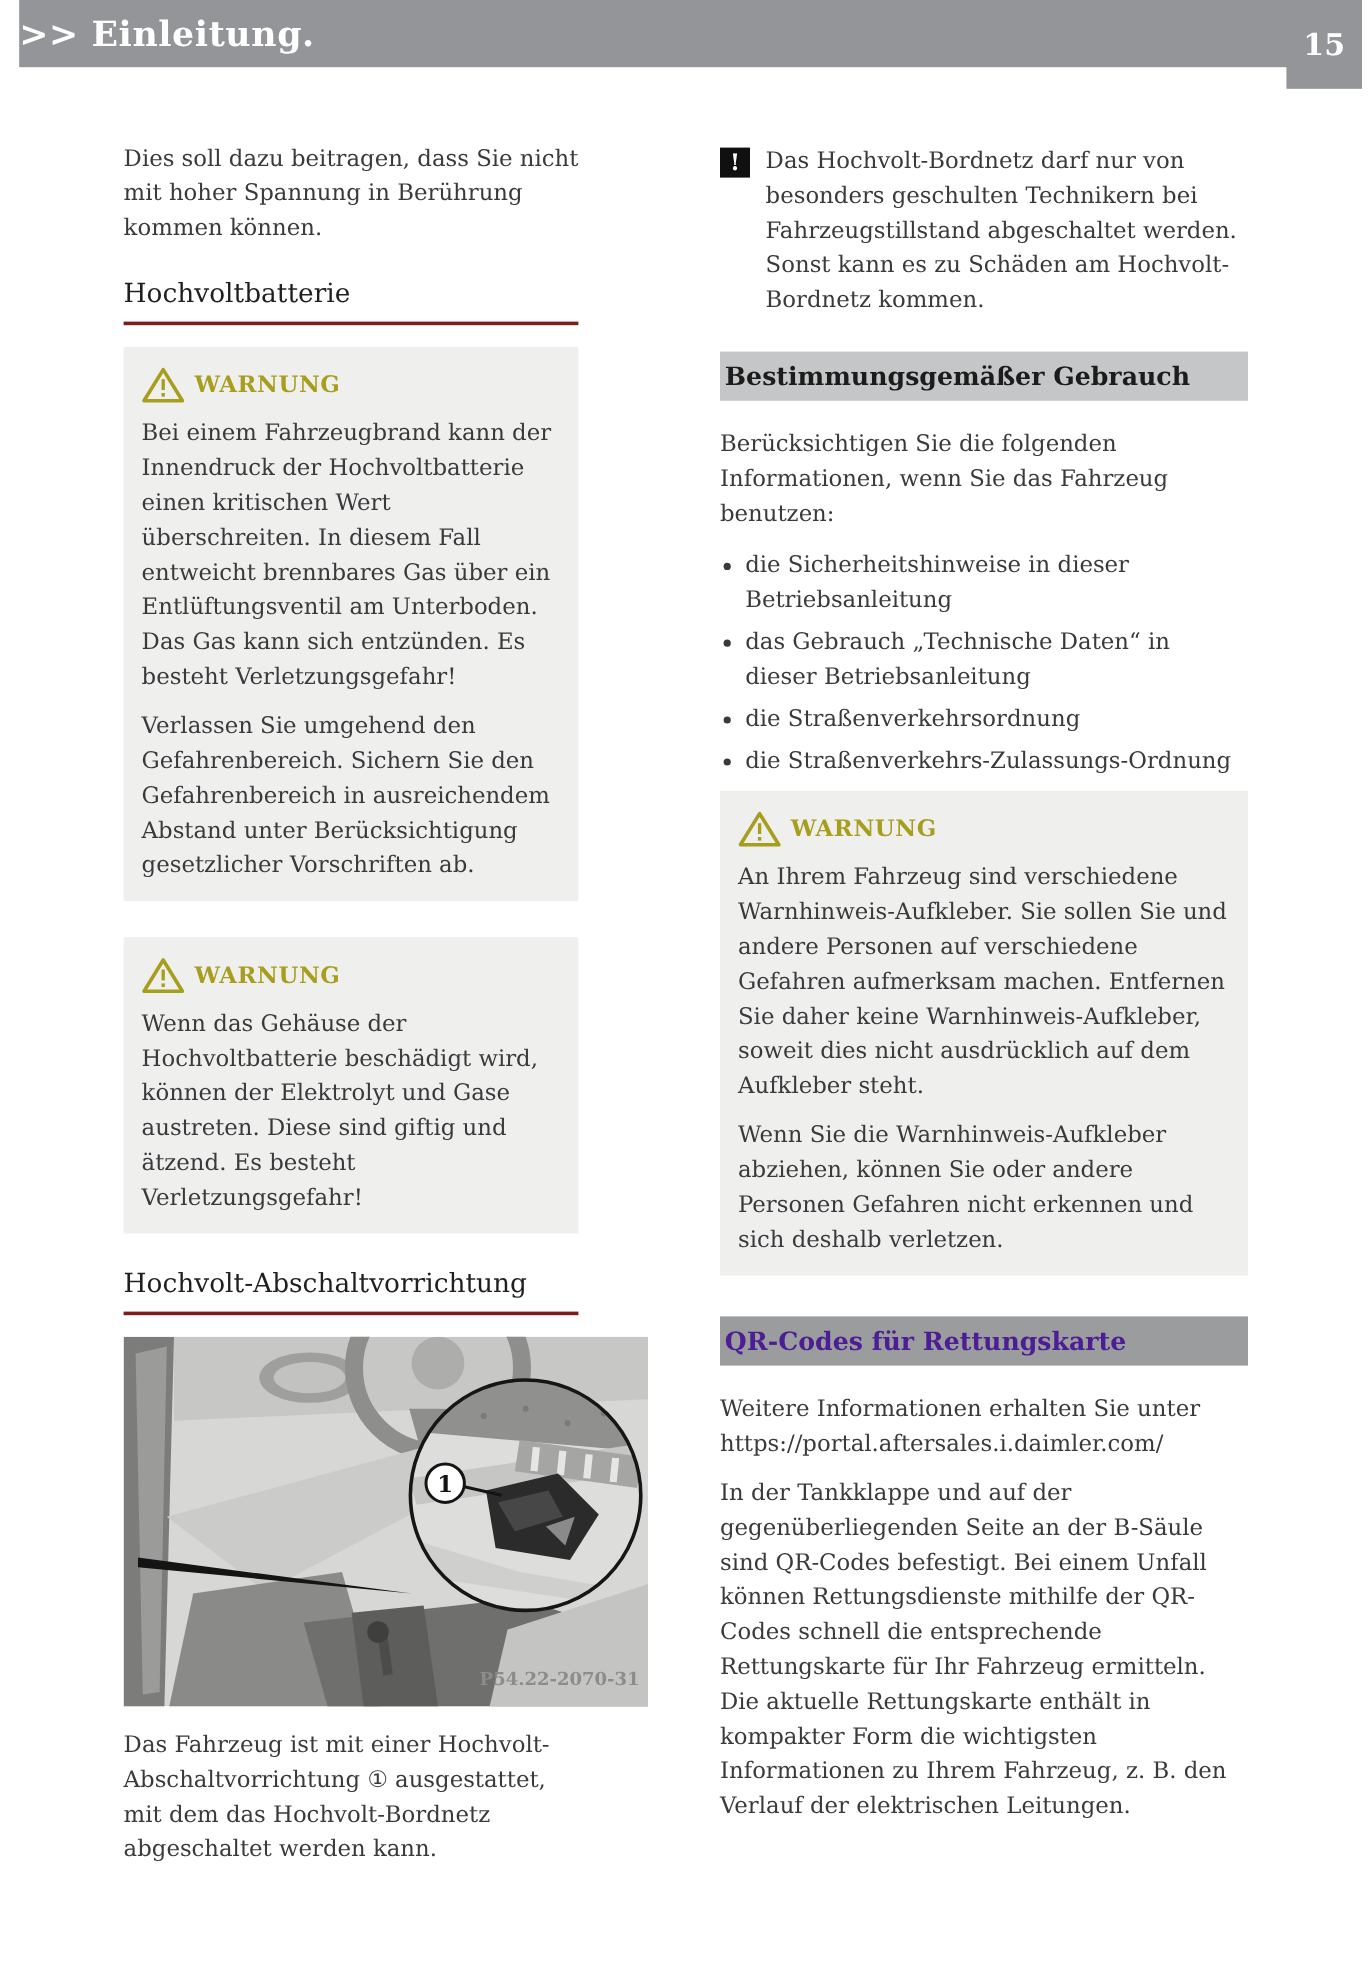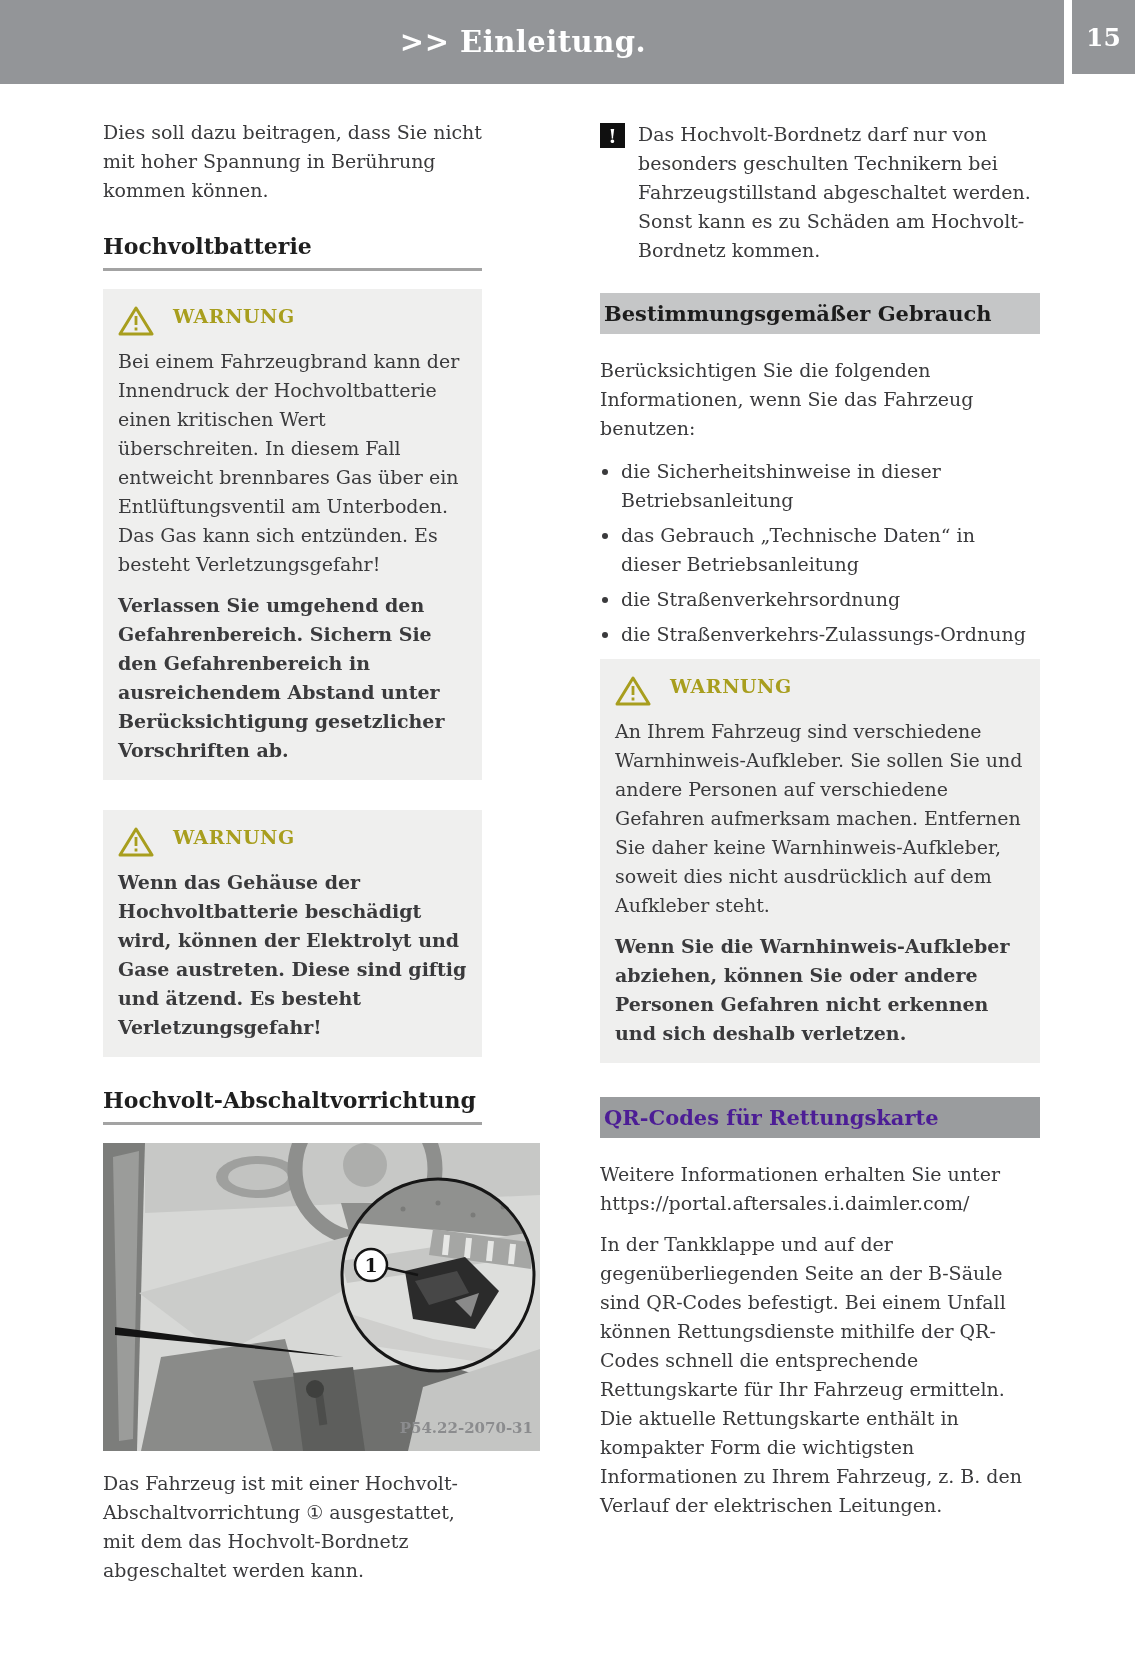--- a/index.html
+++ b/index.html
@@ -3,58 +3,58 @@
 <meta charset="utf-8">
 <style>
   html, body { margin:0; padding:0; }
   body {
     width:1142px; height:1654px; position:relative; background:#ffffff;
     font-family:"DejaVu Serif", serif;
     color:#3a3a3c; overflow:hidden;
   }
   
   .header-bar {
-    position:absolute; top:0; left:0; width:1064px; height:84px;
+    position:absolute; top:0; left:16px; width:1064px; height:56px;
     background:var(--header-gray, #939598);
-    display:flex; align-items:center; justify-content:center;
+    display:flex; align-items:center; justify-content:flex-start;
     padding-right:18px; box-sizing:border-box;
   }
   .breadcrumb { color:#fff; font-size:29px; font-weight:bold; letter-spacing:0.5px; }
   .page-num-box {
     position:absolute; top:0; left:1072px; width:63px; height:74px;
     background:var(--header-gray, #939598);
     color:#fff; font-size:25px; font-weight:bold;
     display:flex; align-items:center; justify-content:center;
   }
   
   .col { position:absolute; top:112px; }
   .col-left  { left:103px; width:379px; }
   .col-right { left:600px; width:440px; }
 
   p.body { font-size:19px; line-height:29px; margin:0 0 12px 0; }
   .col-right > p.intro { margin-bottom:14px; }
 
   h2.section {
-    font-size:22px; line-height:26px; font-weight:bold; color:#1f1f1f;
+    font-size:22px; line-height:26px; font-weight:normal; color:#1f1f1f;
     margin:30px 0 18px 0; padding-bottom:9px;
-    border-bottom:3px solid #a3a3a3;
+    border-bottom:3px solid #7f1d1d;
   }
   h2.first { margin-top:28px; }
 
   
   .warnbox {
     background:var(--box-gray, #efefee);
     padding:14px 15px 15px 15px; margin:0 0 30px 0;
   }
-  .warnhead { display:flex; gap:19px; margin:2px 0 10px 0; }
+  .warnhead { display:flex; align-items:center; gap:8px; margin:2px 0 10px 0; }
   .warnlabel {
     color:var(--warning-olive, #a89e1e);
     font-weight:bold; font-size:19px; letter-spacing:0.5px;
   }
-  .warnbox p.body:last-child { margin-bottom:0;font-weight:bold; }
+  .warnbox p.body:last-child { margin-bottom:0; }
 
   
   .note { display:flex; gap:13px; margin:8px 0 28px 0; }
   .note-icon {
     flex:0 0 25px; width:25px; height:25px; margin-top:3px;
     background:#101010; color:#fff; font-weight:bold; font-size:19px;
     display:flex; align-items:center; justify-content:center;
   }
   .note p.body { margin:0; }
 

